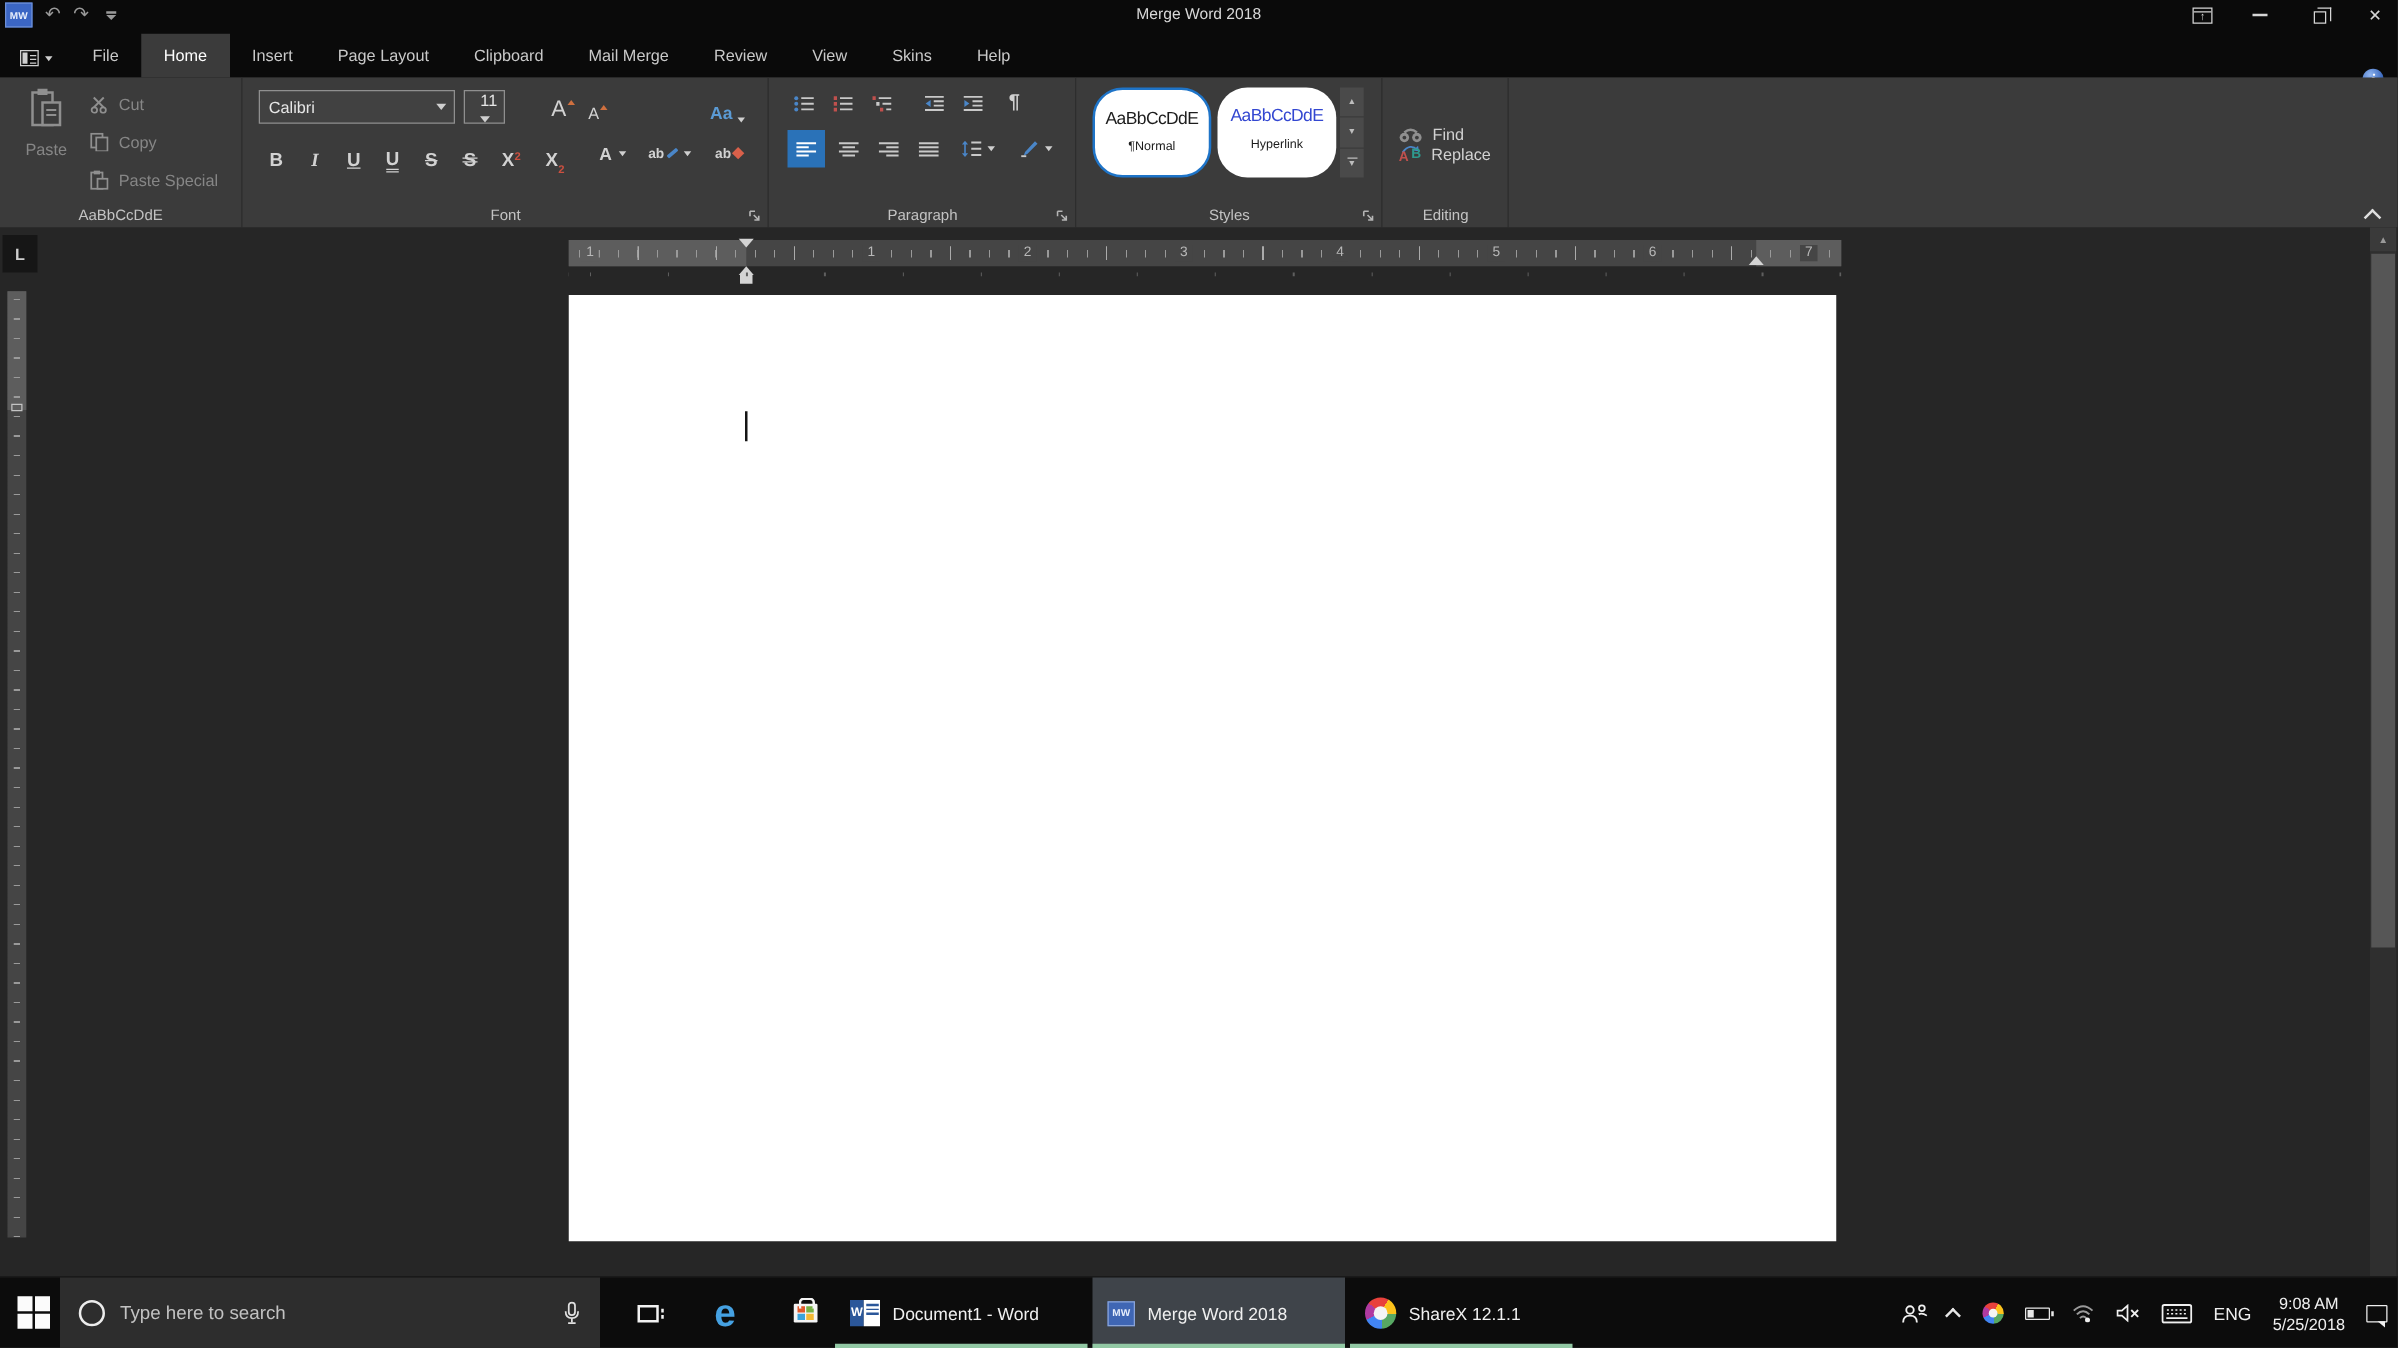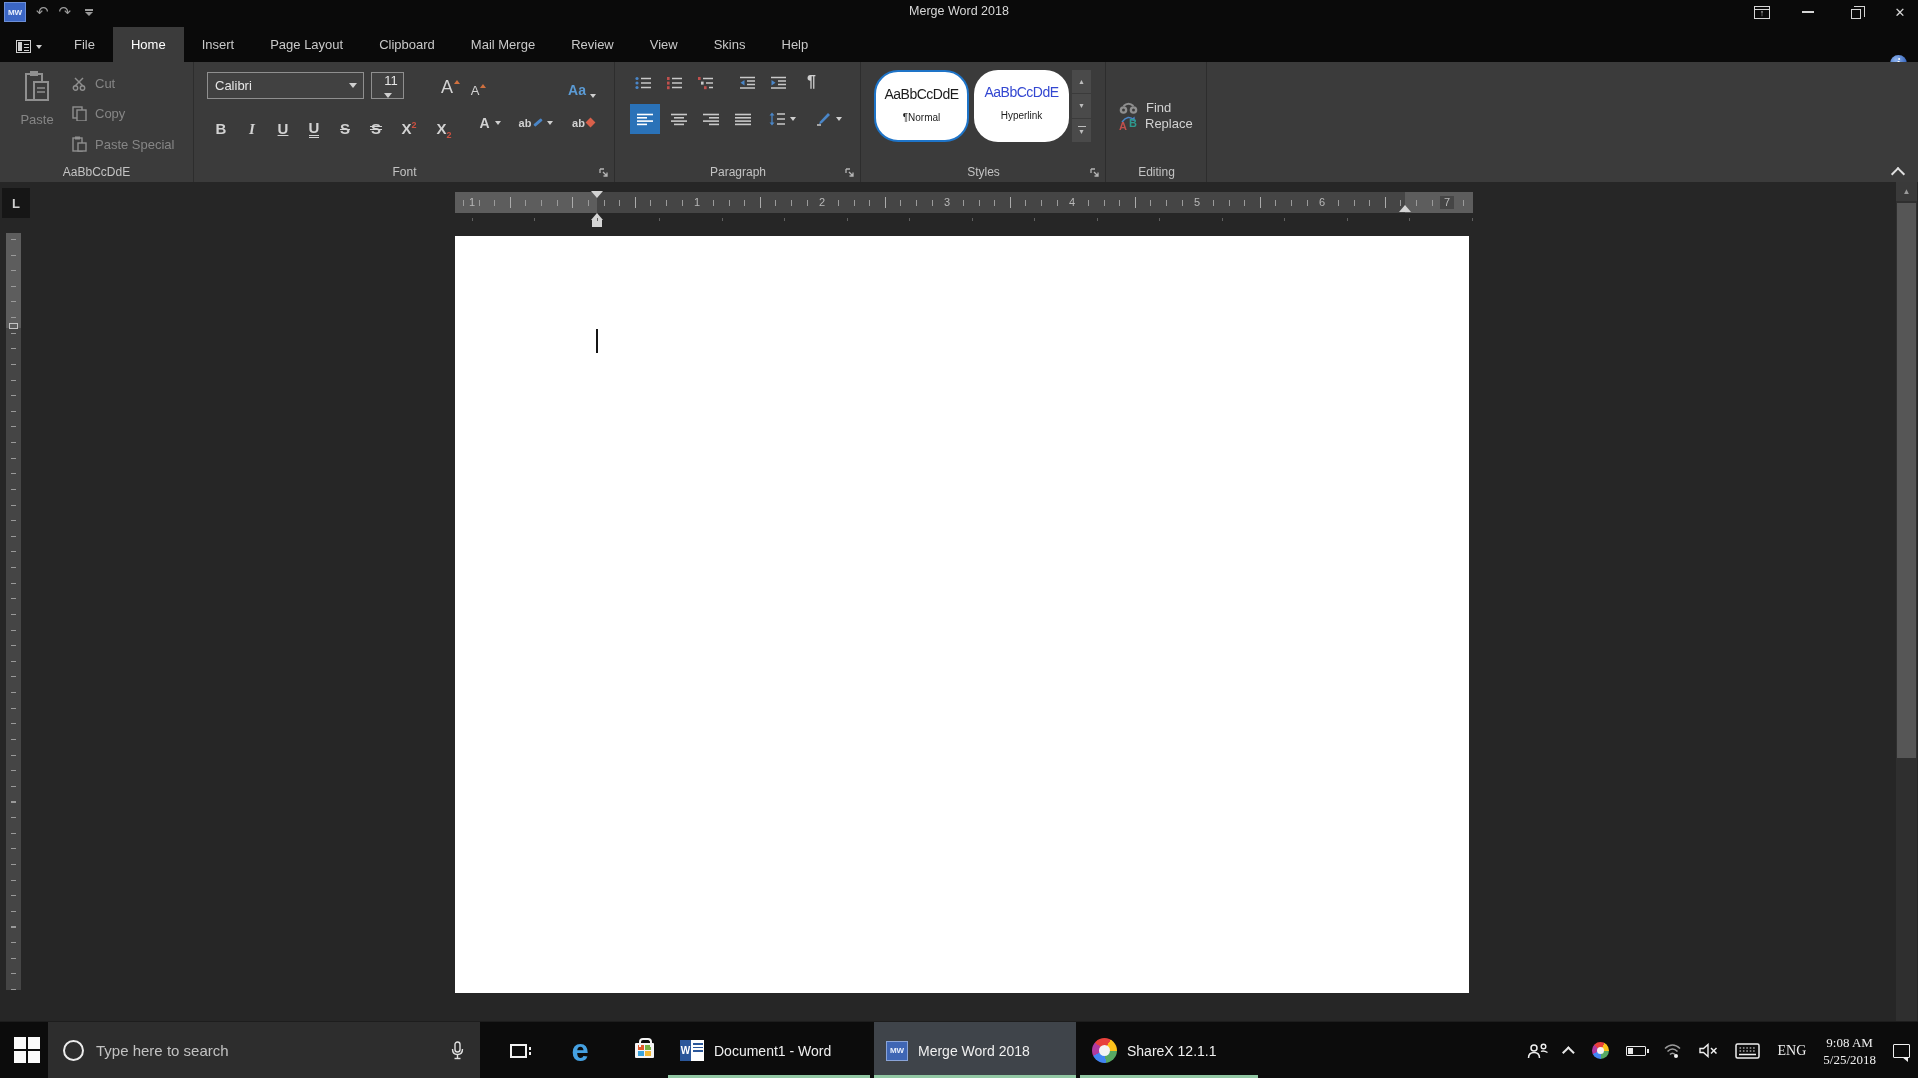--- a/index.html
+++ b/index.html
@@ -164,21 +164,21 @@
   .word-icon .wpanel { width:11px; background:#2b579a; color:#fff; font-size:10px; font-weight:bold; display:flex; align-items:center; justify-content:center; }
   .word-icon .wpage { flex:1; background:#fff; padding:3px 1px 0 2px; }
   .word-icon .wpage i { display:block; height:1.5px; background:#2b579a; margin-bottom:2px; }
   .mw-task { width:22px; height:20px; background:#3f66b4; border:1px solid #8aa4d8; color:#e7eefb; font-size:8px; font-weight:bold; display:flex; align-items:center; justify-content:center; }
   .sharex-icon { width:25px; height:25px; border-radius:50%;
      background:conic-gradient(from -50deg, #e8413c 0 22%, #fcc21b 22% 40%, #57a863 40% 62%, #4285f4 62% 82%, #b03aa0 82% 100%);
      position:relative; }
   .sharex-icon::after { content:""; position:absolute; left:50%; top:50%; width:11px; height:11px; margin:-5.5px 0 0 -5.5px; border-radius:50%; background:#f4f4f4; }
   .sharex-icon.mini { width:17px; height:17px; }
   .sharex-icon.mini::after { width:7px; height:7px; margin:-3.5px 0 0 -3.5px; }
-  .tray { position:absolute; right:8px; top:0; height:57px; display:flex; align-items:center; gap:17px;font-family:Liberation Serif, serif; }
+  .tray { position:absolute; right:8px; top:0; height:57px; display:flex; align-items:center; gap:17px; }
   .chev-up { width:9px; height:9px; border-top:2px solid #e8e8e8; border-left:2px solid #e8e8e8; transform:rotate(45deg) translateY(3px); }
   .battery { width:20px; height:10px; border:1.5px solid #e8e8e8; border-radius:1px; position:relative; }
   .battery::before { content:""; position:absolute; right:-4px; top:2px; width:2px; height:4px; background:#e8e8e8; }
   .battery::after { content:""; position:absolute; left:1px; top:1px; bottom:1px; width:5px; background:#e8e8e8; }
   .lang { color:#f0f0f0; font-size:14px; }
   .clock { color:#f0f0f0; font-size:13px; text-align:center; line-height:17px; }
   .ac-bubble { width:17px; height:14px; border:1.5px solid #f0f0f0; border-radius:1px; position:relative; }
   .ac-bubble::after { content:""; position:absolute; right:1px; bottom:-5px; width:0; height:0; border-top:5px solid #f0f0f0; border-left:6px solid transparent; }
   svg { display:block; }
 </style>

